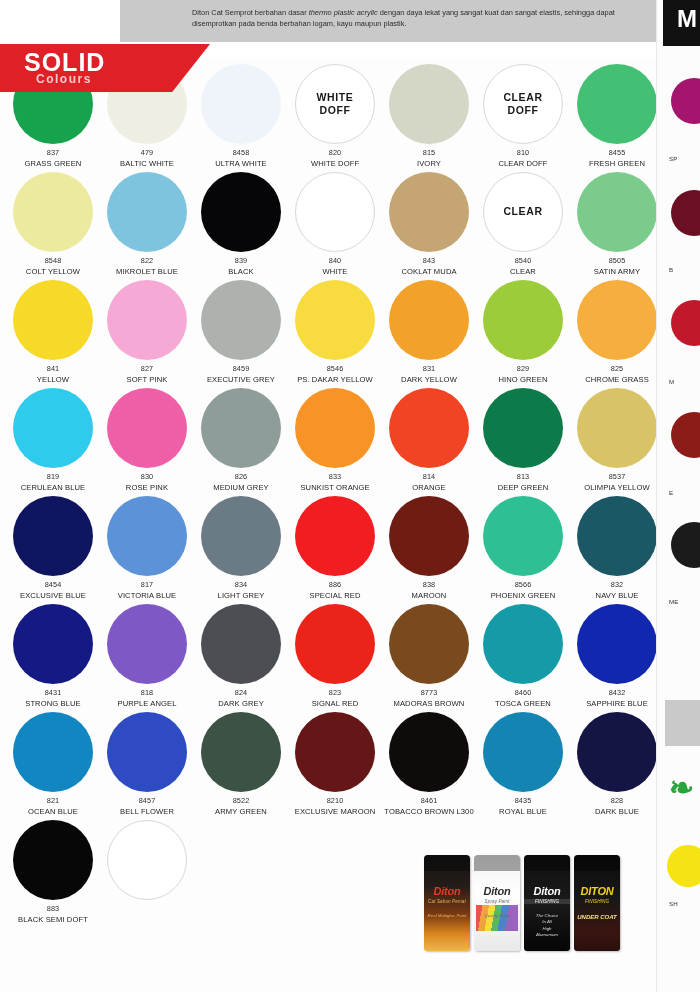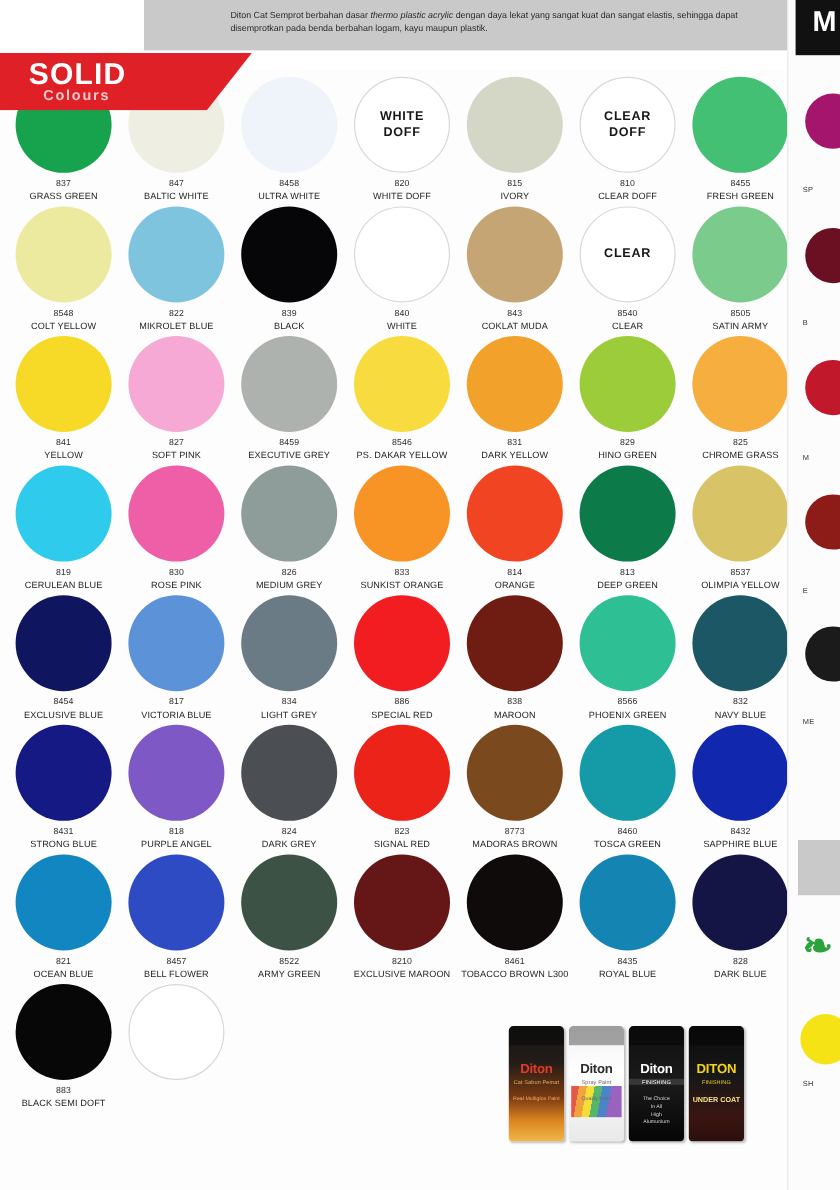--- a/index.html
+++ b/index.html
@@ -167,20 +167,21 @@
     display: flex;
     align-items: flex-end;
     gap: 4px;
   }
   .can {
     width: 46px; height: 96px;
     border-radius: 4px 4px 3px 3px;
     position: relative;
     overflow: hidden;
     box-shadow: 1px 1px 2px rgba(0,0,0,.25);
+    font-style: italic;
   }
   .can .cap {
     position: absolute; top: 0; left: 0; right: 0;
     height: 16px;
     background: rgba(0,0,0,.35);
   }
   .can .logo {
     position: absolute; top: 30px; left: 0; right: 0;
     text-align: center;
     font-size: 11px;
@@ -237,21 +238,21 @@
   </div>
 
   <div class="grid" id="swatch-grid">
       <div class="cell">
         <div class="dot" style="background: rgb(23, 162, 77);"></div>
         <div class="code">837</div>
         <div class="name">GRASS GREEN</div>
       </div>
       <div class="cell">
         <div class="dot" style="background: rgb(238, 238, 226);"></div>
-        <div class="code">847</div>
+        <div class="code">479</div>
         <div class="name">BALTIC WHITE</div>
       </div>
       <div class="cell">
         <div class="dot" style="background: rgb(238, 244, 250);"></div>
         <div class="code">8458</div>
         <div class="name">ULTRA WHITE</div>
       </div>
       <div class="cell">
         <div class="dot outline">
           <div class="dot-text">WHITE<br>DOFF</div>

